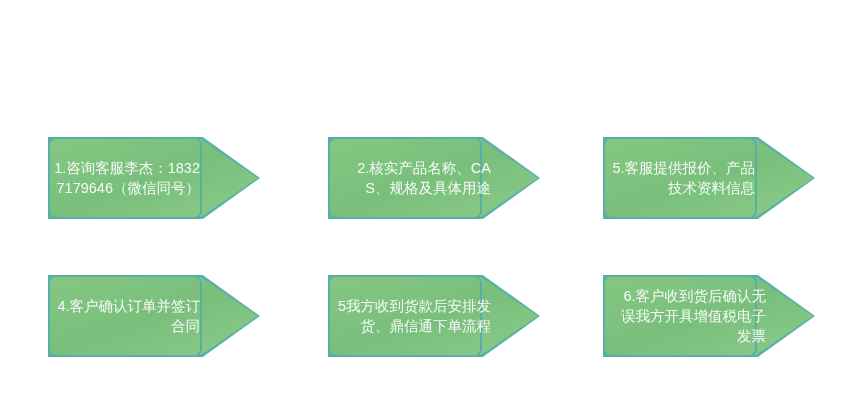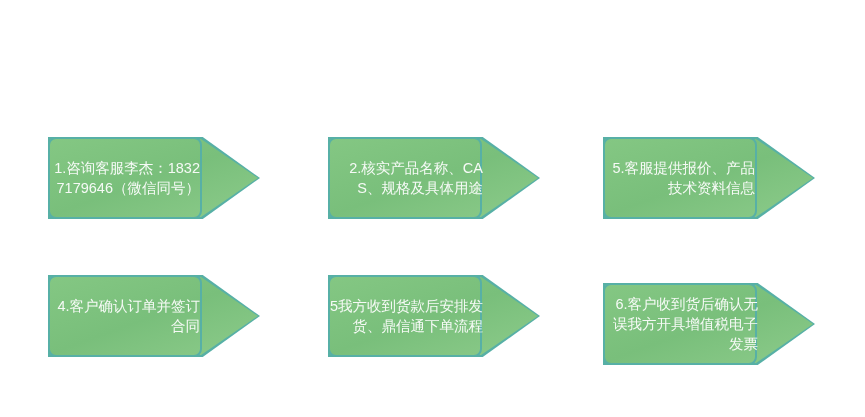--- a/index.html
+++ b/index.html
@@ -99,32 +99,32 @@
     justify-content: center;
     text-align: right;
     color: #f6faf6;
     font-size: 14.5px;
     line-height: 20px;
     padding: 0 2px;
     box-sizing: border-box;
     word-break: break-all;
   }
   .step-label.wide {
-    left: 0px;
+    left: 8px;
     width: 156px;
     padding: 0 1px;
   }
 
   
   #step-1 { left: 48px;  top: 137px; }
   #step-2 { left: 328px; top: 137px; }
   #step-3 { left: 603px; top: 137px; }
   #step-4 { left: 48px;  top: 275px; text-decoration: underline; }
   #step-5 { left: 328px; top: 275px; }
-  #step-6 { left: 603px; top: 275px; margin-top: 8px; }
+  #step-6 { left: 603px; top: 275px; }
 </style>
 </head>
 <body>
 
 <div id="flow-canvas">
 
 
   <div class="step" id="step-1">
     <div class="arrow-border"></div>
     <div class="arrow-fill"></div>

